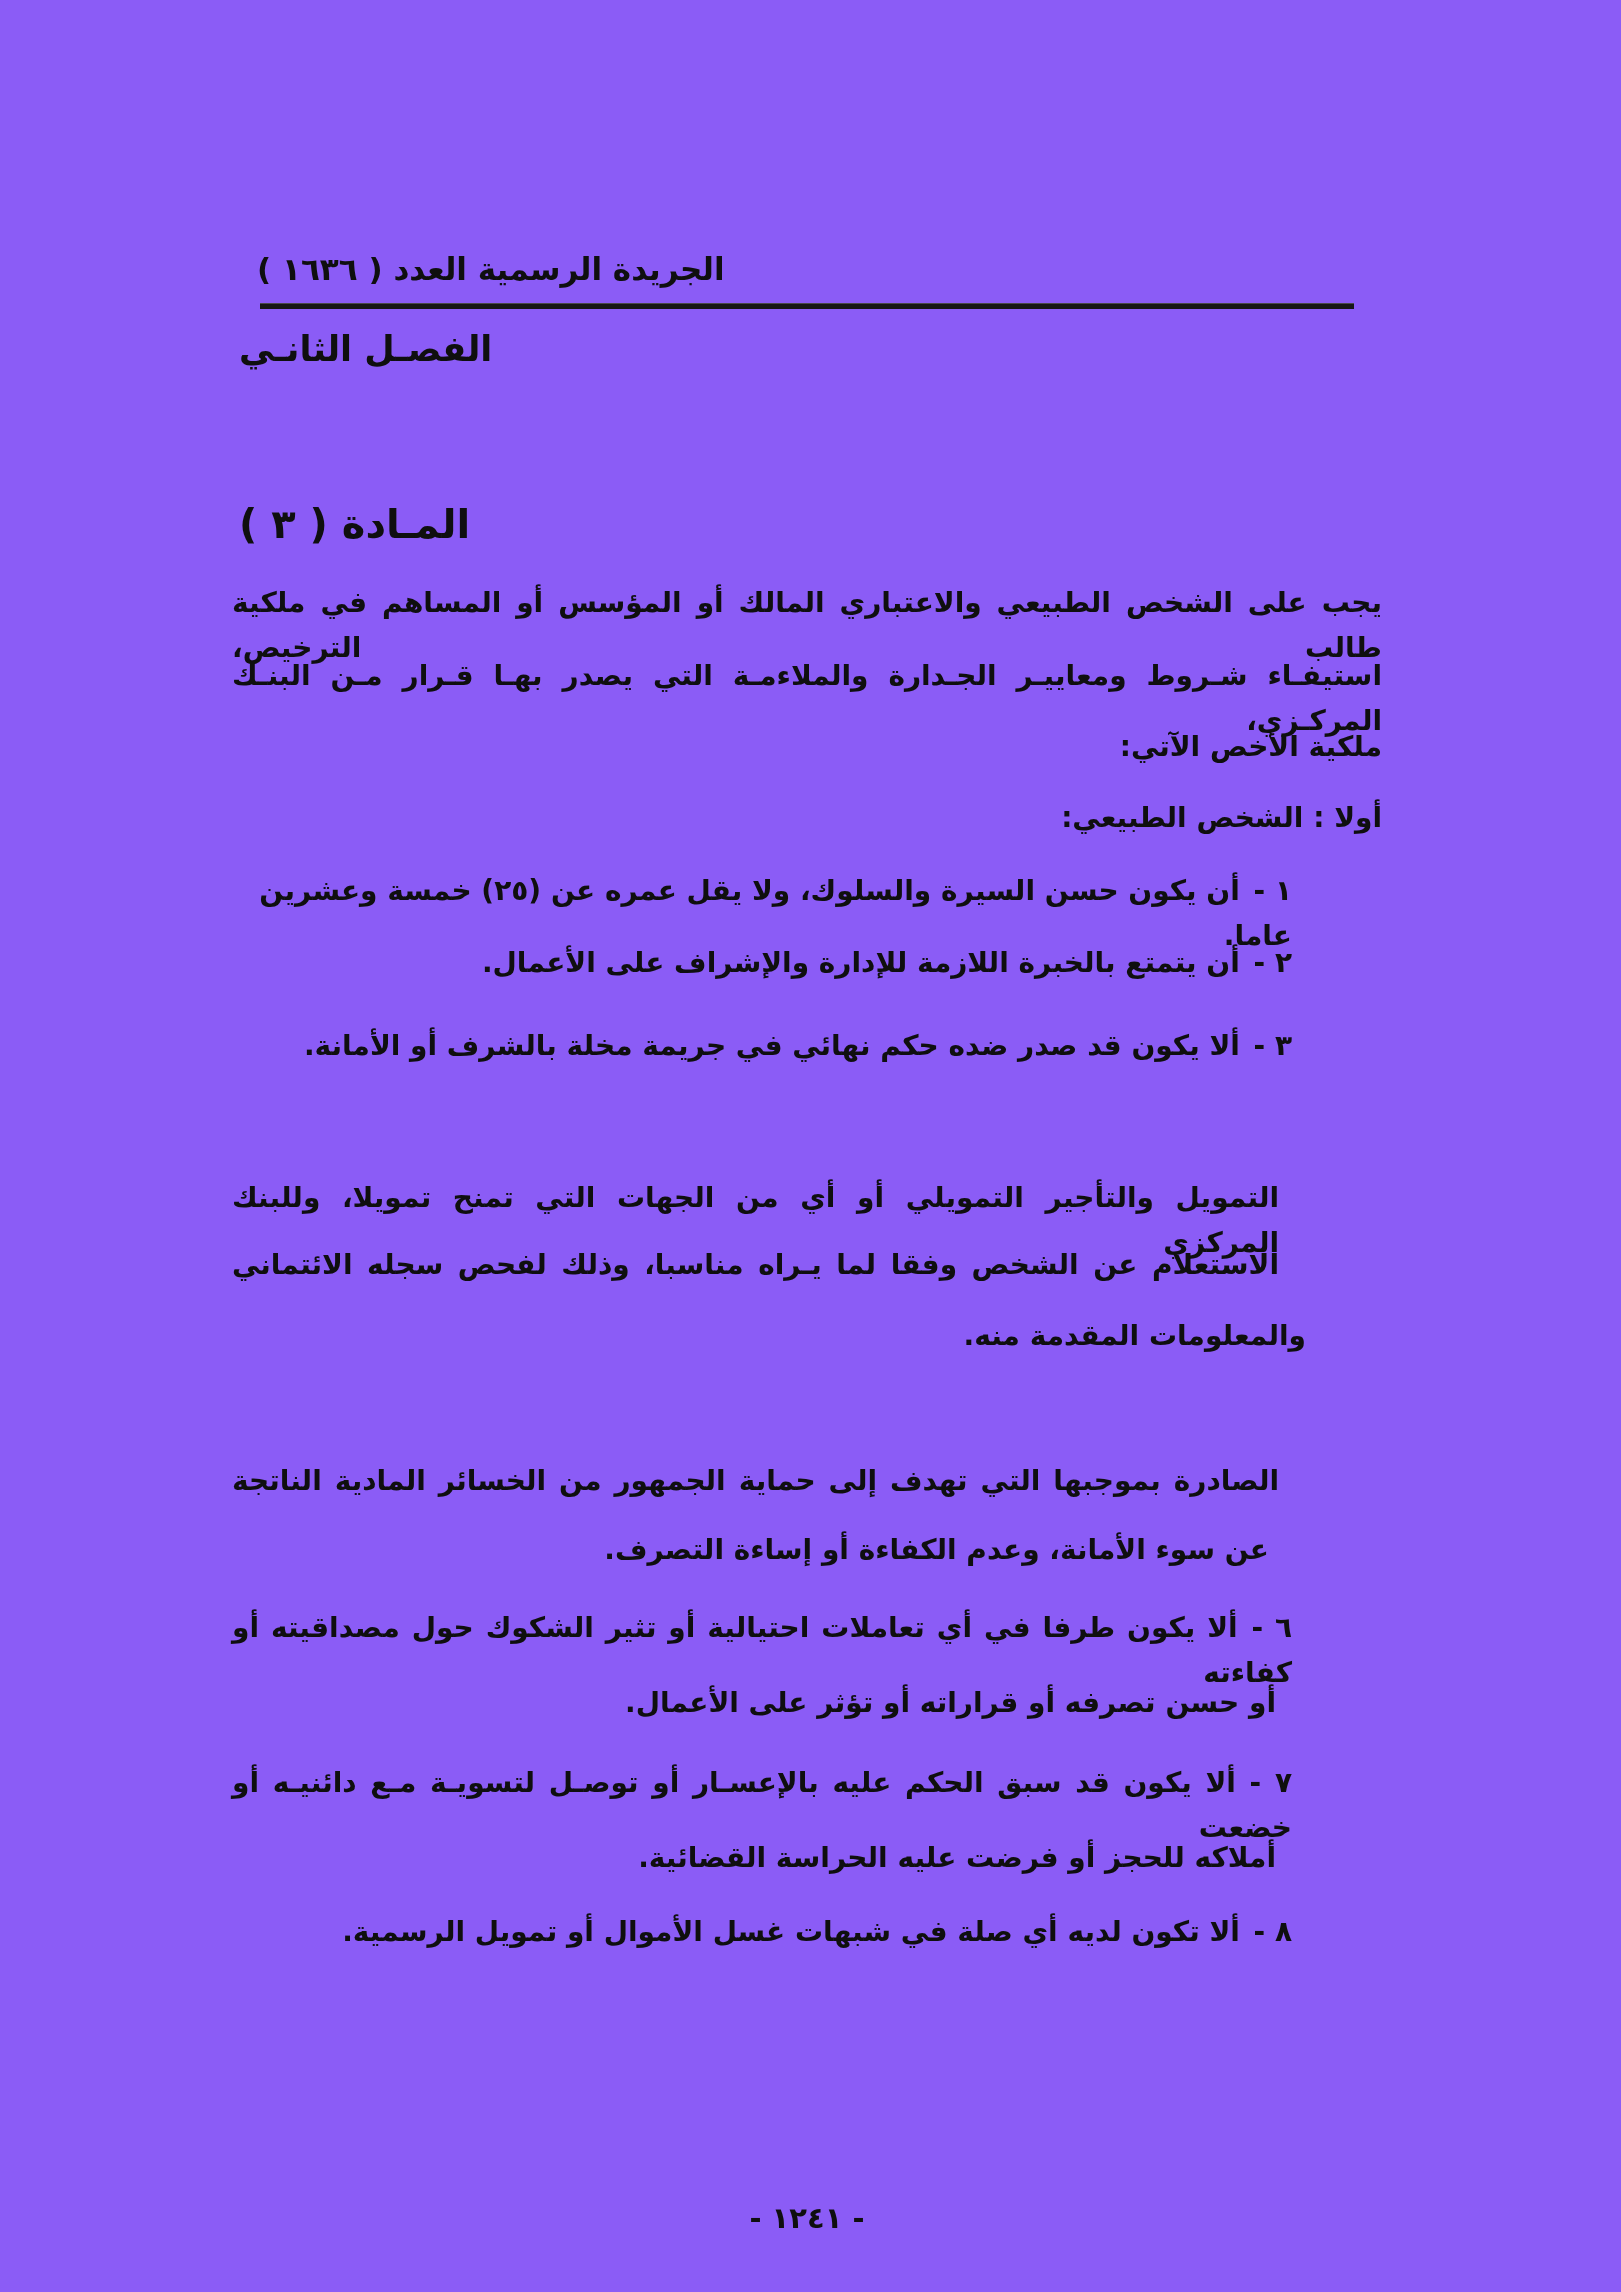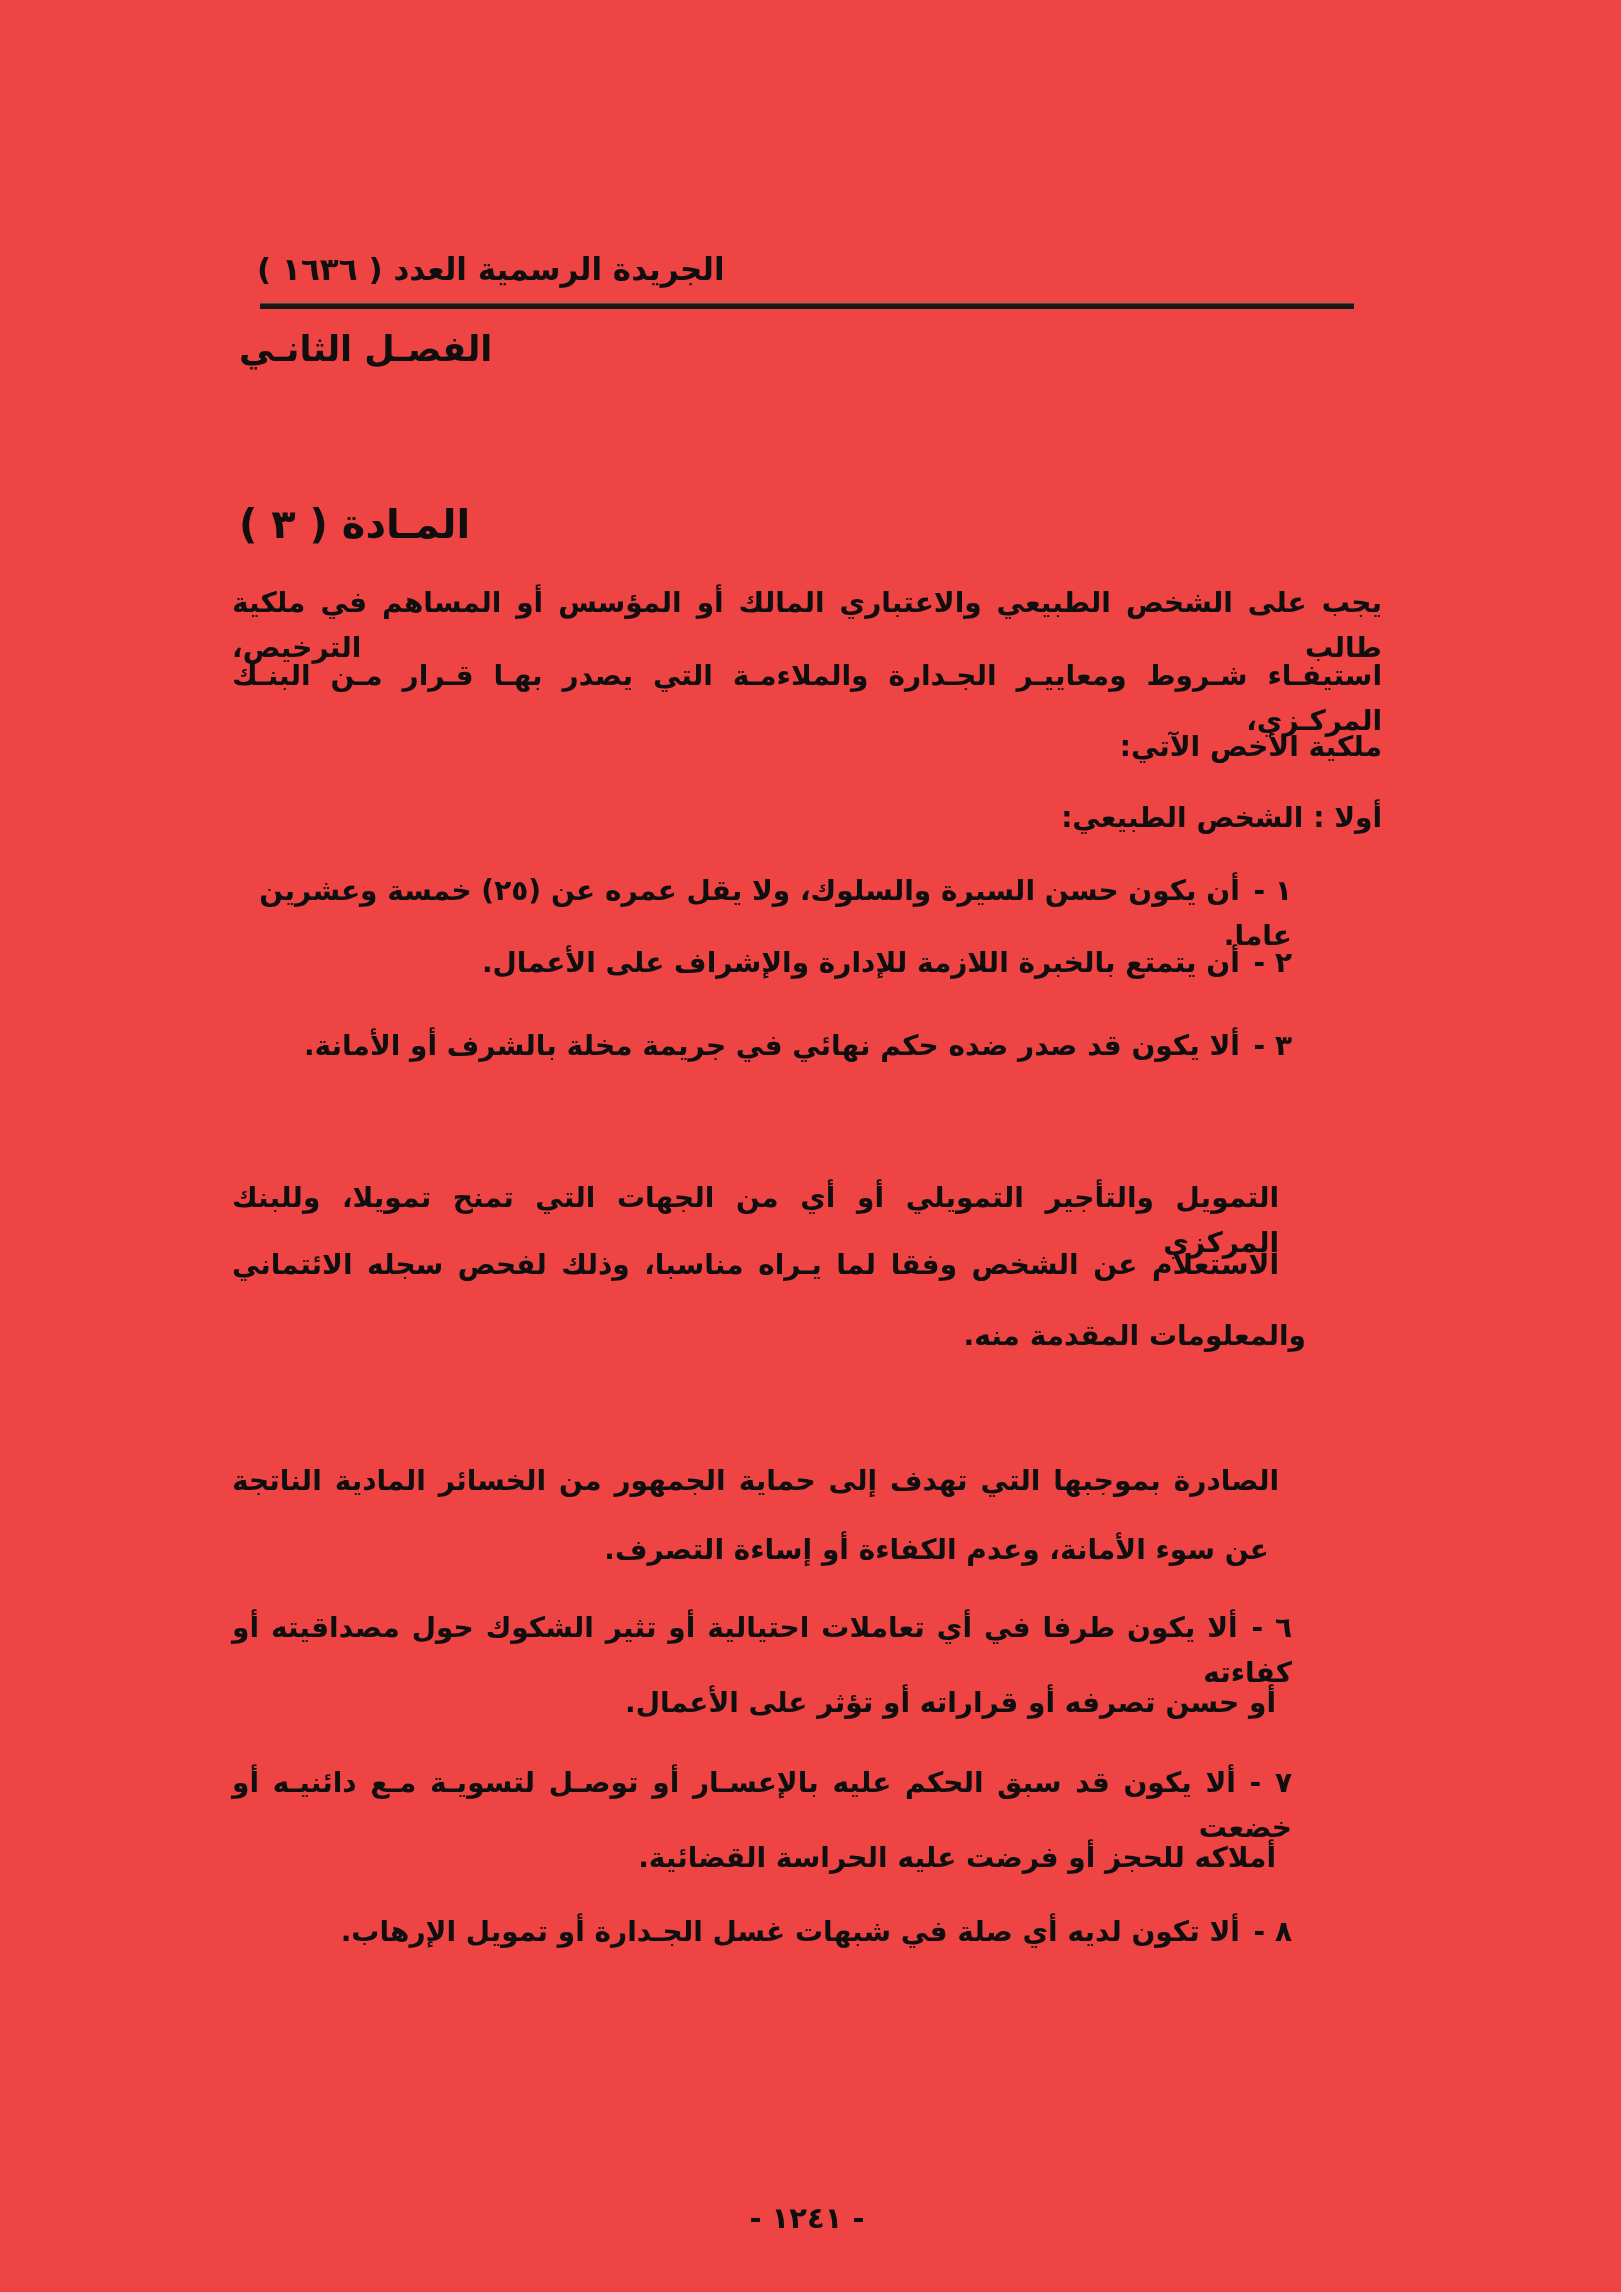--- a/index.html
+++ b/index.html
@@ -1,19 +1,19 @@
 <!DOCTYPE html>
 <html lang="ar" dir="rtl"><head>
 <meta charset="utf-8">
 <style>
   html,body{margin:0;padding:0;background:#e8e8e8;}
   .page{
     position:relative;
     width:1621px;height:2293px;
-    background:#ef4444;
+    background:#8b5cf6;
     margin:0 auto;
     font-family:"DejaVu Sans",sans-serif;
     font-weight:700;
     color:#0f0f0f;
     direction:rtl;
     overflow:hidden;
   }
   .abs{position:absolute;}
   .hdr{
     top:249px;left:257px;
@@ -81,18 +81,18 @@
 
   <div class="abs line just cont" style="top:1458px">الصادرة بموجبها التي تهدف إلى حماية الجمهور من الخسائر المادية الناتجة</div>
   <div class="abs line nat" style="top:1527px;padding-right:113px">عن سوء الأمانة، وعدم الكفاءة أو إساءة التصرف.</div>
 
   <div class="abs line just item-first" style="top:1605px"><span class="num">٦ -</span><span>ألا يكون طرفا في أي تعاملات احتيالية أو تثير الشكوك حول مصداقيته أو كفاءته</span></div>
   <div class="abs line nat" style="top:1680px;padding-right:106px">أو حسن تصرفه أو قراراته أو تؤثر على الأعمال.</div>
 
   <div class="abs line just item-first" style="top:1760px"><span class="num">٧ -</span><span>ألا يكون قد سبق الحكم عليه بالإعسـار أو توصـل لتسويـة مـع دائنيـه أو خضعت</span></div>
   <div class="abs line nat" style="top:1835px;padding-right:106px">أملاكه للحجز أو فرضت عليه الحراسة القضائية.</div>
 
-  <div class="abs line nat item-first" style="top:1909px"><span class="num">٨ -</span><span>ألا تكون لديه أي صلة في شبهات غسل الجـدارة أو تمويل الإرهاب.</span></div>
+  <div class="abs line nat item-first" style="top:1909px"><span class="num">٨ -</span><span>ألا تكون لديه أي صلة في شبهات غسل الأموال أو تمويل الرسمية.</span></div>
 
   <div class="abs pagenum">- ١٢٤١ -</div>
 
 </div>
 
 
 </body></html>

